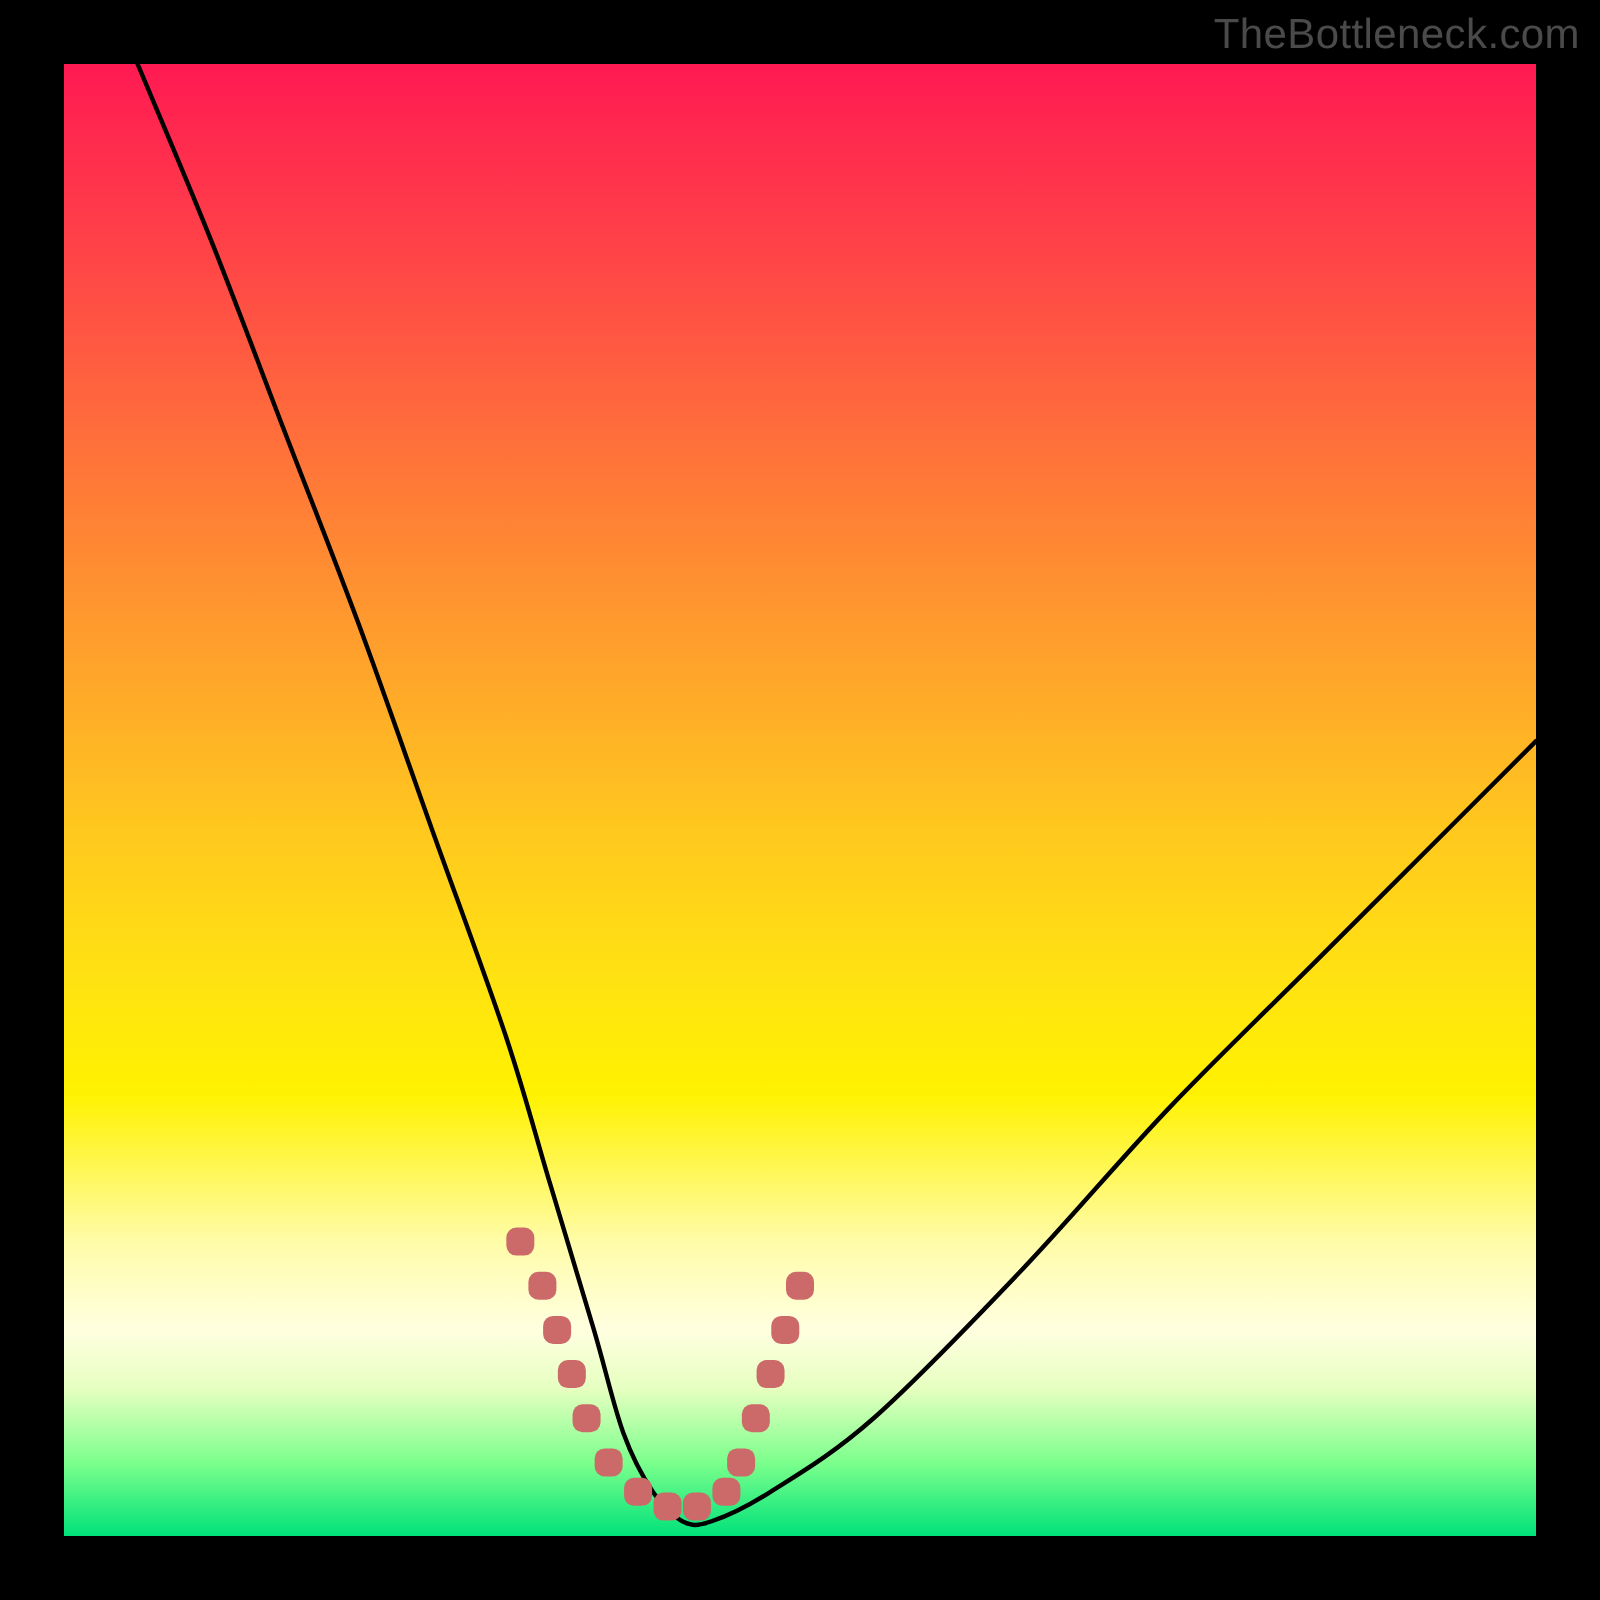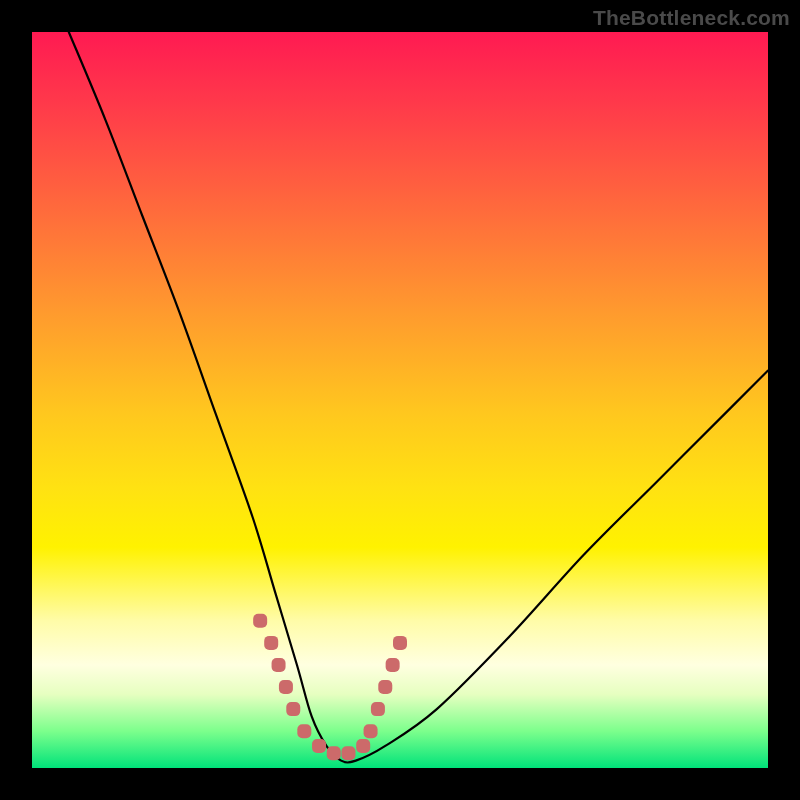--- a/index.html
+++ b/index.html
@@ -39,21 +39,21 @@
       #e6ffc0 90%,
       #7cff8c 95%,
       #00e27a 100%
     );
   }
   .watermark {
     position: absolute;
     top: 6px;
     right: 10px;
     font-size: 21px;
-    font-weight: 700;
+    font-weight: 400;
     color: #4a4a4a;
     letter-spacing: 0.2px;
   }
   svg.curve {
     position: absolute;
     top: 0;
     left: 0;
     width: 736px;
     height: 736px;
   }

